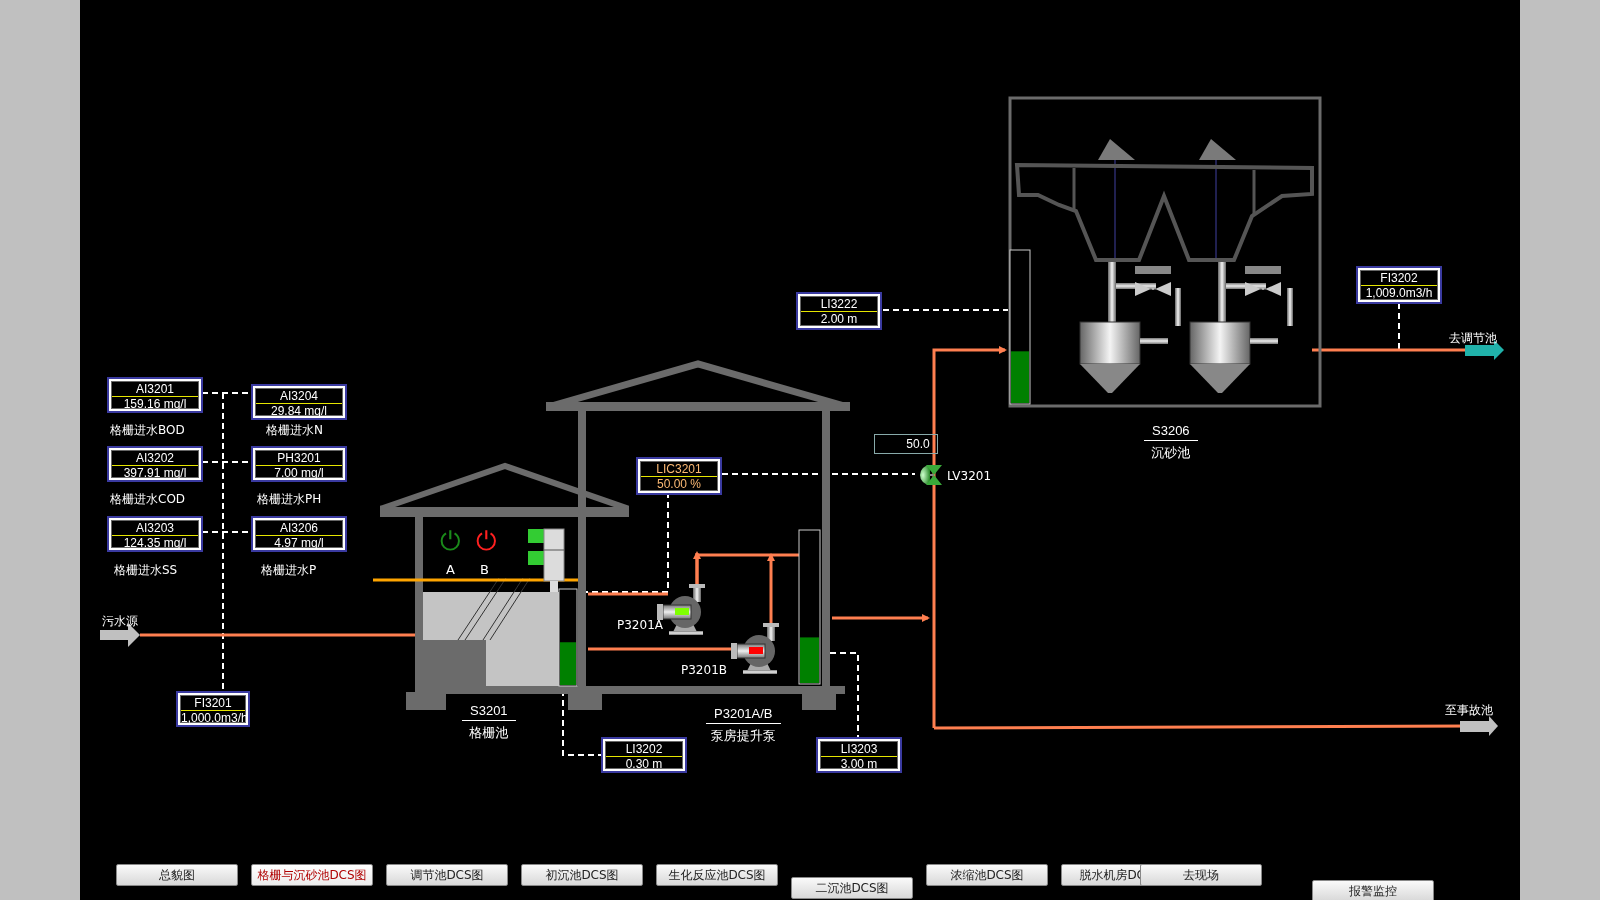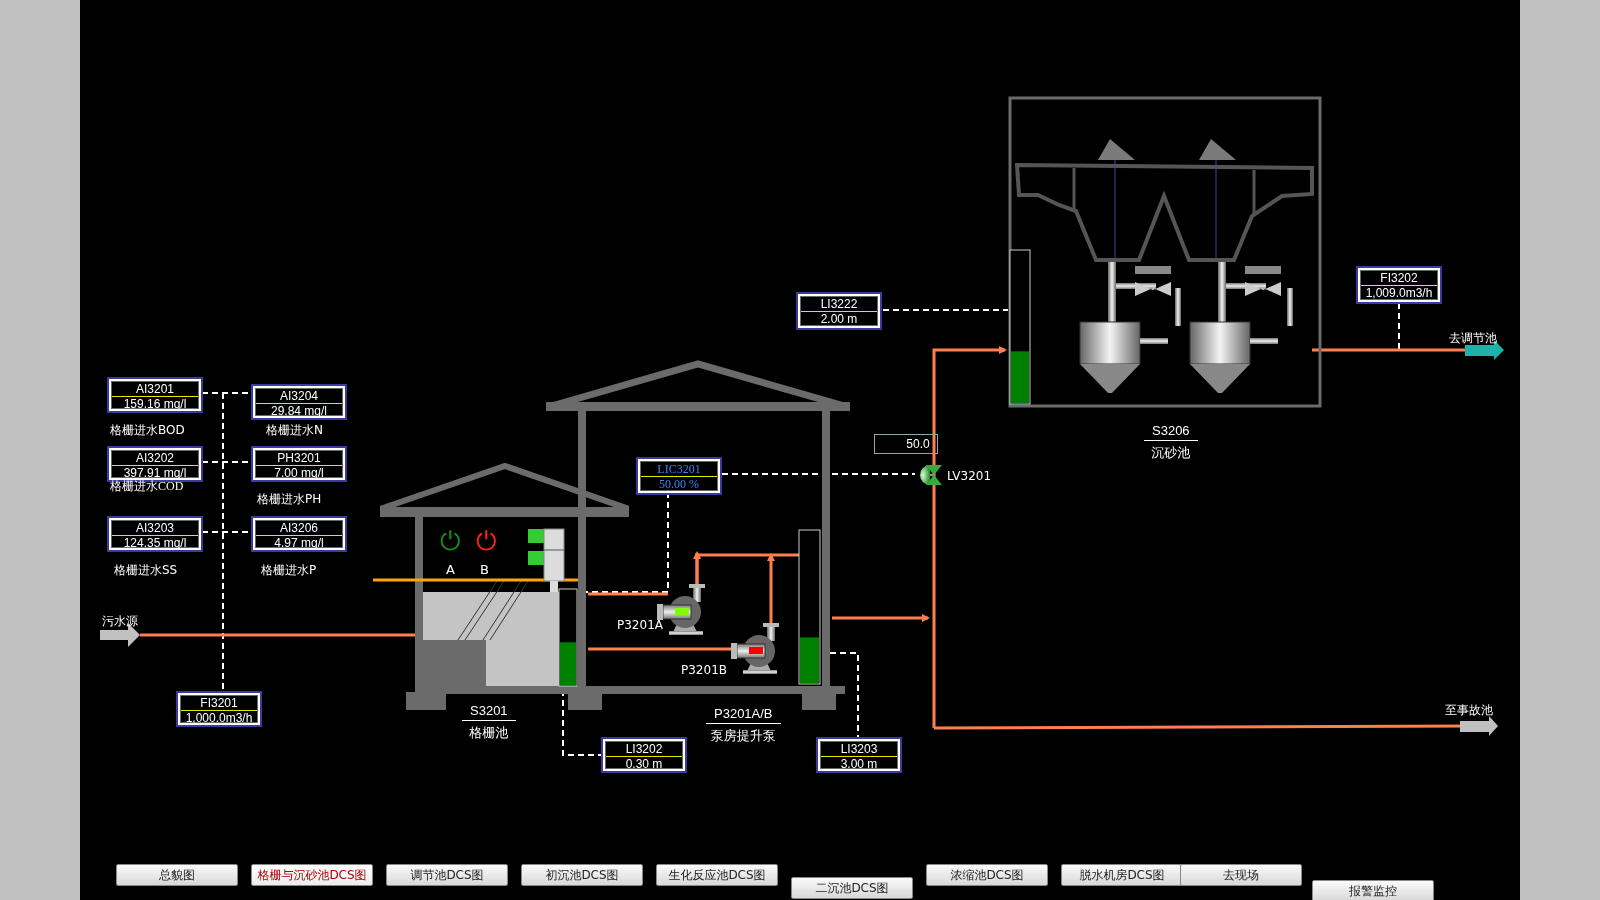--- a/index.html
+++ b/index.html
@@ -4,21 +4,21 @@
 <style>
   html,body{margin:0;padding:0;}
   body{width:1600px;height:900px;background:#c0c0c0;position:relative;overflow:hidden;font-family:"DejaVu Sans","Liberation Sans",sans-serif;}
   #screen{position:absolute;left:80px;top:0;width:1440px;height:900px;background:#000;}
   #diagram{position:absolute;left:0;top:0;width:1600px;height:900px;}
   .lbl{position:absolute;color:#fff;font-size:12px;white-space:nowrap;font-family:"DejaVu Sans",sans-serif;}
   .tag{position:absolute;width:96px;height:36px;background:#fff;border:2px solid #3a3aa0;box-sizing:border-box;padding:2px;}
   .tag .in{width:100%;height:100%;background:#000;border:1px solid #666;box-sizing:border-box;display:flex;flex-direction:column;}
   .tag .t{flex:1;color:#fff;font-size:12px;text-align:center;line-height:14px;border-bottom:1px solid #e6e600;font-family:"Liberation Sans",sans-serif;}
   .tag .v{flex:1;color:#fff;font-size:12px;text-align:center;line-height:14px;font-family:"Liberation Sans",sans-serif;}
-  .tag.green .t,.tag.green .v{color:#3b82f6;font-family:Liberation Serif, serif;}
+  .tag.green .t,.tag.green .v{color:#fdba74;}
   .caption{position:absolute;color:#fff;font-size:13px;text-align:center;font-family:"Liberation Sans",sans-serif;}
   .caption .top{border-bottom:1px solid #fff;padding:0 8px 2px;}
   .caption .bot{padding-top:3px;}
   #navbar{position:absolute;left:0;top:864px;width:1600px;height:24px;}
   .navbtn{position:absolute;top:0;height:22px;width:122px;background:linear-gradient(#fafafa,#d8d8d8);border:1px solid #888;border-radius:2px;box-sizing:border-box;font-size:12px;color:#222;text-align:center;line-height:20px;cursor:pointer;}
   .navbtn.active{color:#b00000;background:linear-gradient(#ffffff,#ececec);}
   .valbox{position:absolute;border:1px solid #8aa;color:#fff;font-size:12px;width:38px;height:18px;text-align:center;line-height:18px;font-family:"Liberation Sans",sans-serif;padding-left:24px;}
   .pwr{position:absolute;font-size:26px;line-height:26px;}
 </style>
 </head>
@@ -219,21 +219,21 @@
       <div class="v">29.84  mg/l</div>
     </div>
   </div>
 <span class="lbl" style="left:266px;top:422px;">格栅进水N</span>
 <div class="tag" style="left:107px;top:446px;">
     <div class="in">
       <div class="t">AI3202</div>
       <div class="v">397.91 mg/l</div>
     </div>
   </div>
-<span class="lbl" style="left:110px;top:478px;font-family:Liberation Serif, serif;">格栅进水COD</span>
+<span class="lbl" style="left:110px;top:491px;">格栅进水COD</span>
 <div class="tag" style="left:251px;top:446px;">
     <div class="in">
       <div class="t">PH3201</div>
       <div class="v">7.00   mg/l</div>
     </div>
   </div>
 <span class="lbl" style="left:257px;top:491px;">格栅进水PH</span>
 <div class="tag" style="left:107px;top:516px;">
     <div class="in">
       <div class="t">AI3203</div>
@@ -243,21 +243,21 @@
 <span class="lbl" style="left:114px;top:562px;text-align:center;">格栅进水SS</span>
 <div class="tag" style="left:251px;top:516px;">
     <div class="in">
       <div class="t">AI3206</div>
       <div class="v">4.97   mg/l</div>
     </div>
   </div>
 <span class="lbl" style="left:261px;top:562px;">格栅进水P</span>
 
 <span class="lbl" style="left:102px;top:613px;">污水源</span>
-<div class="tag" style="left:176px;top:691px;width:86px;">
+<div class="tag" style="left:176px;top:691px;width:74px;">
     <div class="in">
       <div class="t">FI3201</div>
       <div class="v">1,000.0m3/h</div>
     </div>
   </div>
 
 <div class="tag green" style="left:636px;top:457px;width:86px;height:38px;">
     <div class="in">
       <div class="t">LIC3201</div>
       <div class="v">50.00   %</div>
@@ -313,15 +313,15 @@
 
 <div id="navbar">
   <div class="navbtn" style="left:116px;">总貌图</div>
   <div class="navbtn active" style="left:251px;">格栅与沉砂池DCS图</div>
   <div class="navbtn" style="left:386px;">调节池DCS图</div>
   <div class="navbtn" style="left:521px;">初沉池DCS图</div>
   <div class="navbtn" style="left:656px;">生化反应池DCS图</div>
   <div class="navbtn" style="left:791px;margin-top:13px;">二沉池DCS图</div>
   <div class="navbtn" style="left:926px;">浓缩池DCS图</div>
   <div class="navbtn" style="left:1061px;">脱水机房DCS图</div>
-  <div class="navbtn" style="left:1180px;">去现场</div>
+  <div class="navbtn" style="left:1140px;">去现场</div>
   <div class="navbtn" style="left:1312px;margin-top:16px;">报警监控</div>
 </div>
 
 </body></html>

